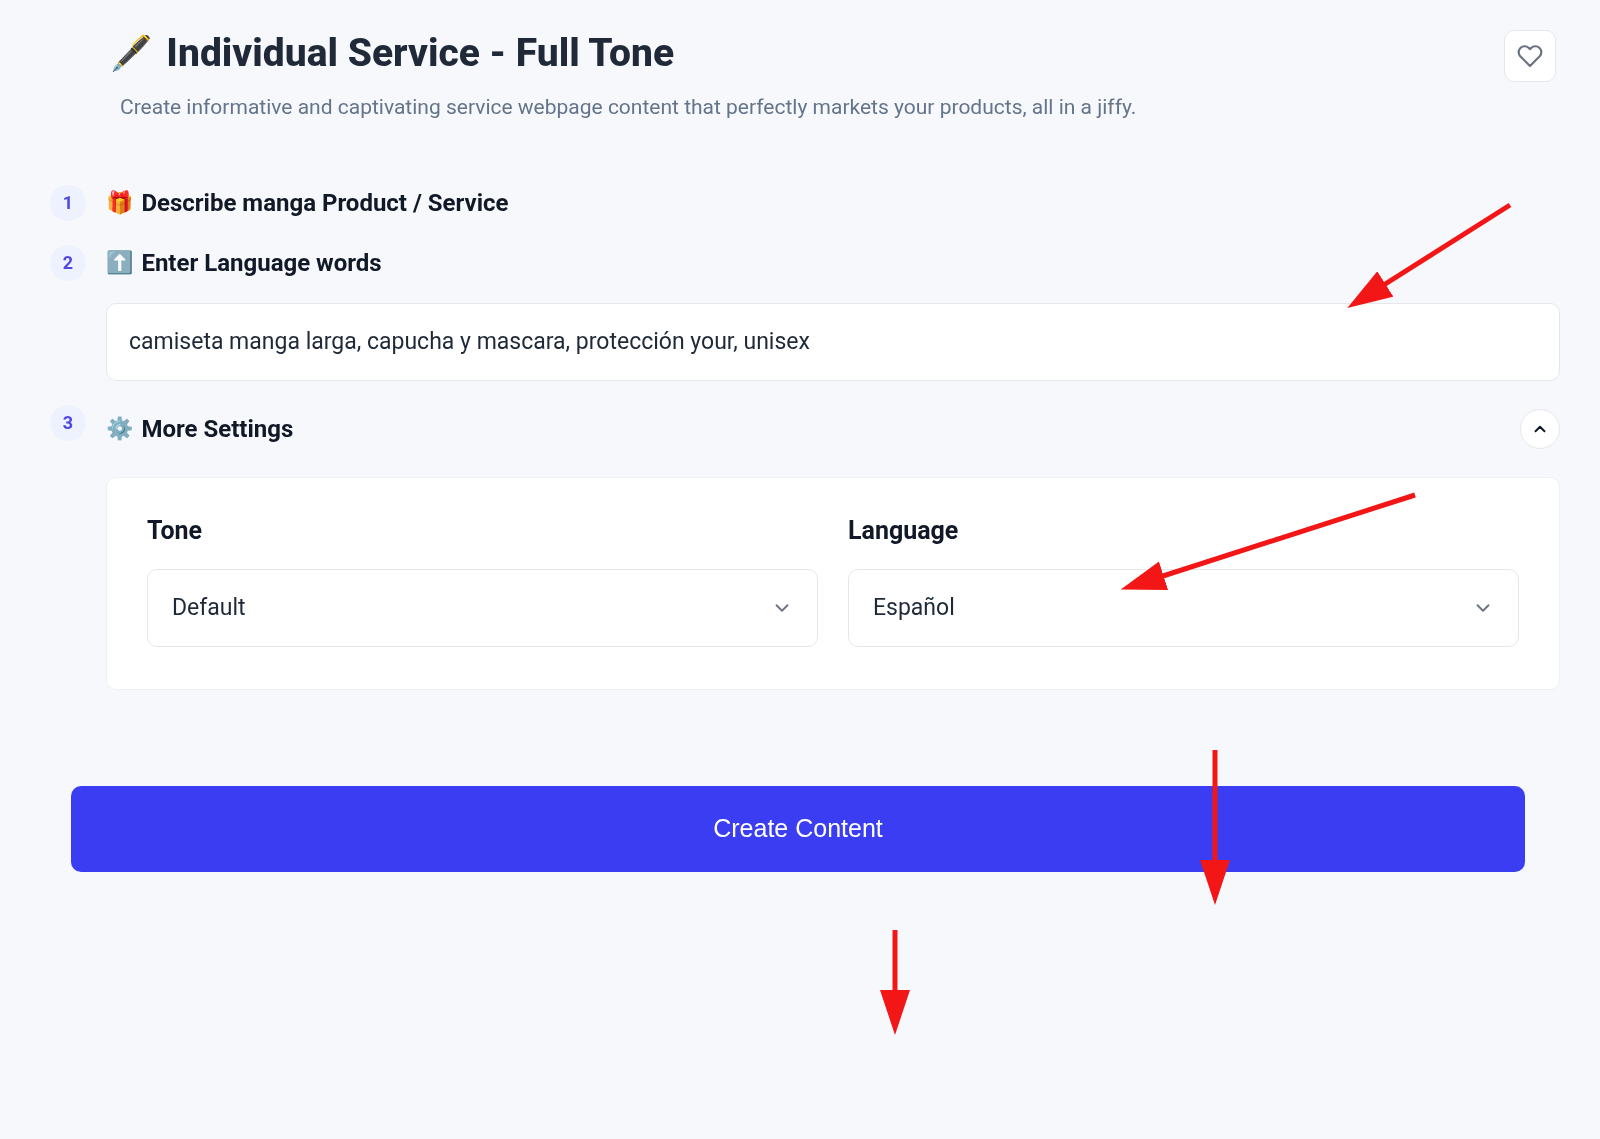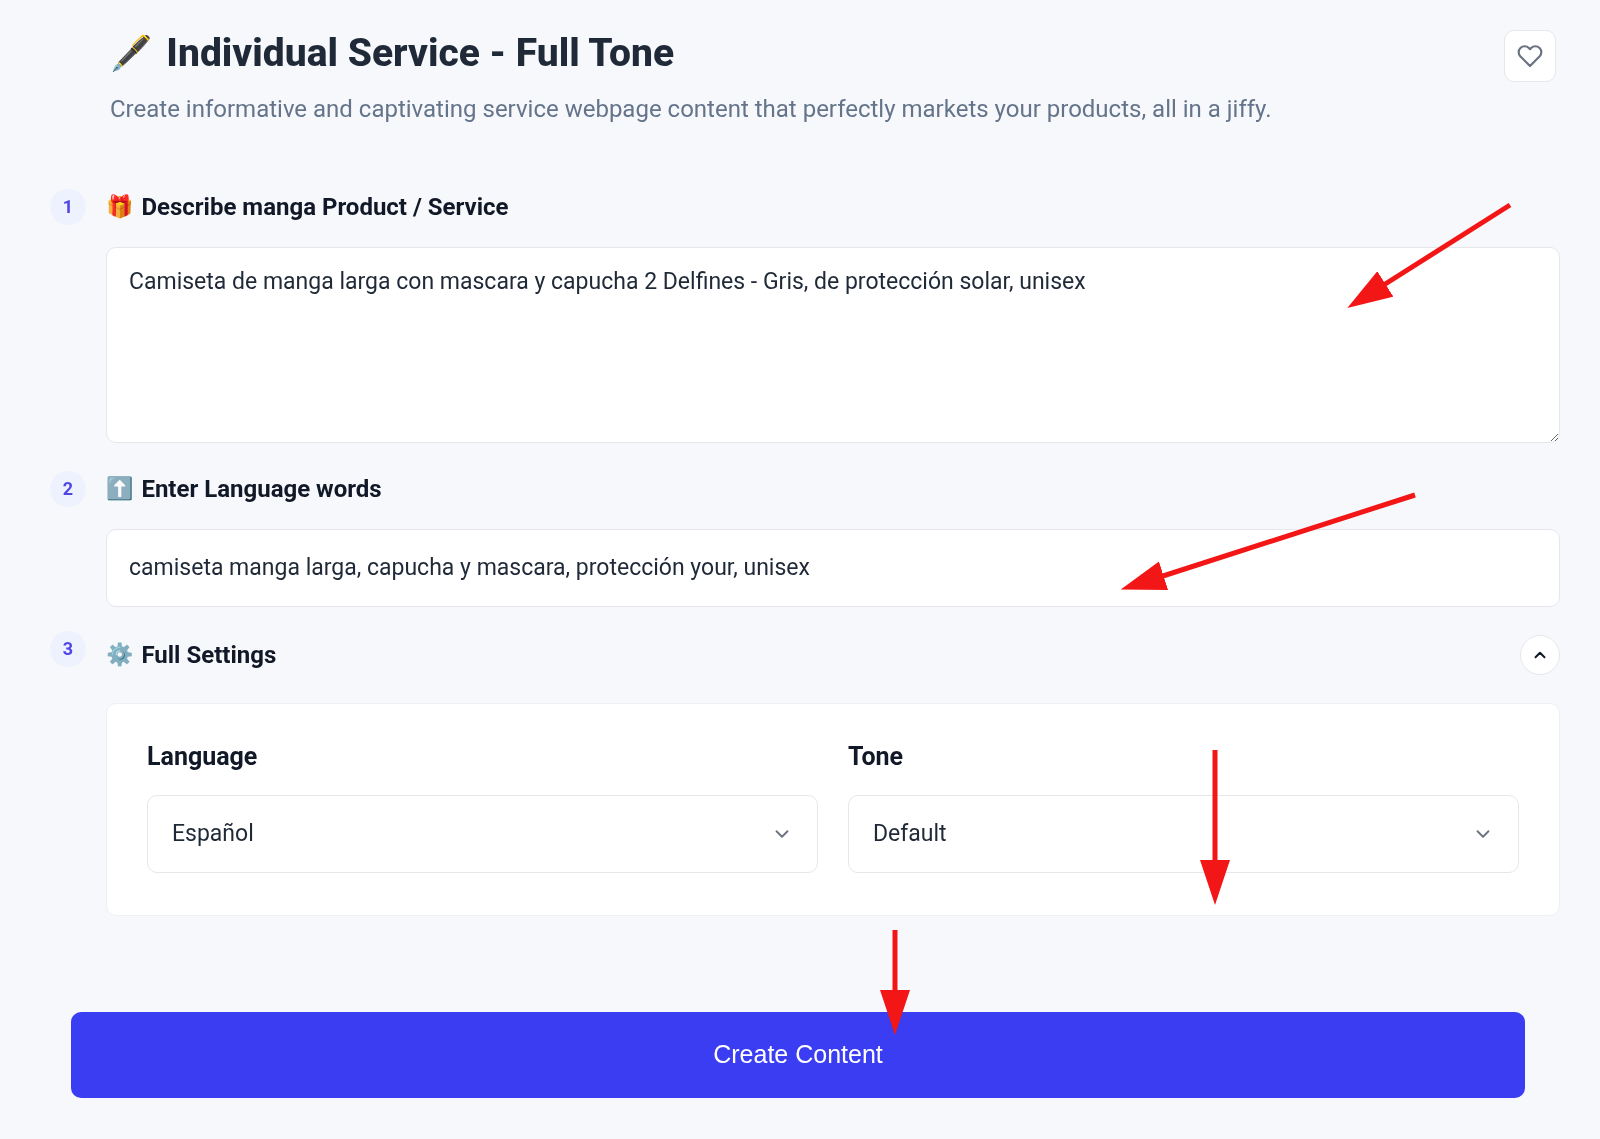--- a/index.html
+++ b/index.html
@@ -26,22 +26,23 @@
     font-size: 39px;
     font-weight: 800;
     color: #1f2937;
     display: flex;
     align-items: center;
     line-height: 1.2;
   }
   .page-title .emoji { margin-right: 14px; font-size: 34px; }
   .page-desc {
     margin-top: 18px;
-    font-size: 24px;
+    font-size: 21px;
     color: #64748b;
+    margin-left: 10px;
   }
   .heart-btn {
     width: 52px;
     height: 52px;
     border: 1px solid #e5e7eb;
     border-radius: 10px;
     background: #fff;
     display: flex;
     align-items: center;
     justify-content: center;
@@ -283,21 +284,20 @@
   <div class="form-area">
 
     
     <div class="step">
       <div class="step-num">1</div>
       <div class="step-body">
         <div class="step-label">
           <span class="emoji">🎁</span>
           <span>Describe manga Product / Service</span>
         </div>
-        <textarea class="textarea" style="">Camiseta de manga larga con mascara y capucha 2 Delfines - Gris, de protección solar, unisex</textarea>
       </div>
     </div>
 
     
     <div class="step">
       <div class="step-num">2</div>
       <div class="step-body">
         <div class="step-label">
           <span class="emoji">⬆️</span>
           <span>Enter Language words</span>
@@ -306,48 +306,48 @@
       </div>
     </div>
 
     
     <div class="step">
       <div class="step-num">3</div>
       <div class="step-body">
         <div class="more-header">
           <div class="step-label">
             <span class="emoji">⚙️</span>
-            <span>Full Settings</span>
+            <span>More Settings</span>
           </div>
           <button class="collapse-toggle">
             <svg viewBox="0 0 24 24" fill="none" stroke="#111827" stroke-width="2.6" stroke-linecap="round" stroke-linejoin="round">
               <polyline points="18 15 12 9 6 15"></polyline>
             </svg>
           </button>
         </div>
 
         <div class="settings-card">
+          <div class="settings-col">
+            <div class="settings-col-label">Tone</div>
+            <div class="select">
+              <span>Default</span>
+              <svg viewBox="0 0 24 24" fill="none" stroke="#6b7280" stroke-width="2" stroke-linecap="round" stroke-linejoin="round">
+                  <polyline points="6 9 12 15 18 9"></polyline>
+                </svg>
+            </div>
+          </div>
           <div class="settings-col">
             <div class="settings-col-label">Language</div>
             <div class="select">
               <span>Español</span>
               <svg viewBox="0 0 24 24" fill="none" stroke="#6b7280" stroke-width="2" stroke-linecap="round" stroke-linejoin="round">
                   <polyline points="6 9 12 15 18 9"></polyline>
                 </svg>
             </div>
           </div>
-          <div class="settings-col">
-            <div class="settings-col-label">Tone</div>
-            <div class="select">
-              <span>Default</span>
-              <svg viewBox="0 0 24 24" fill="none" stroke="#6b7280" stroke-width="2" stroke-linecap="round" stroke-linejoin="round">
-                  <polyline points="6 9 12 15 18 9"></polyline>
-                </svg>
-            </div>
-          </div>
         </div>
       </div>
     </div>
 
     <button class="cta">Create Content</button>
 
   </div>
 </div>
 
 <svg class="arrow-svg" style="left:1330px; top:195px;" width="200" height="140" viewBox="0 0 200 140">

